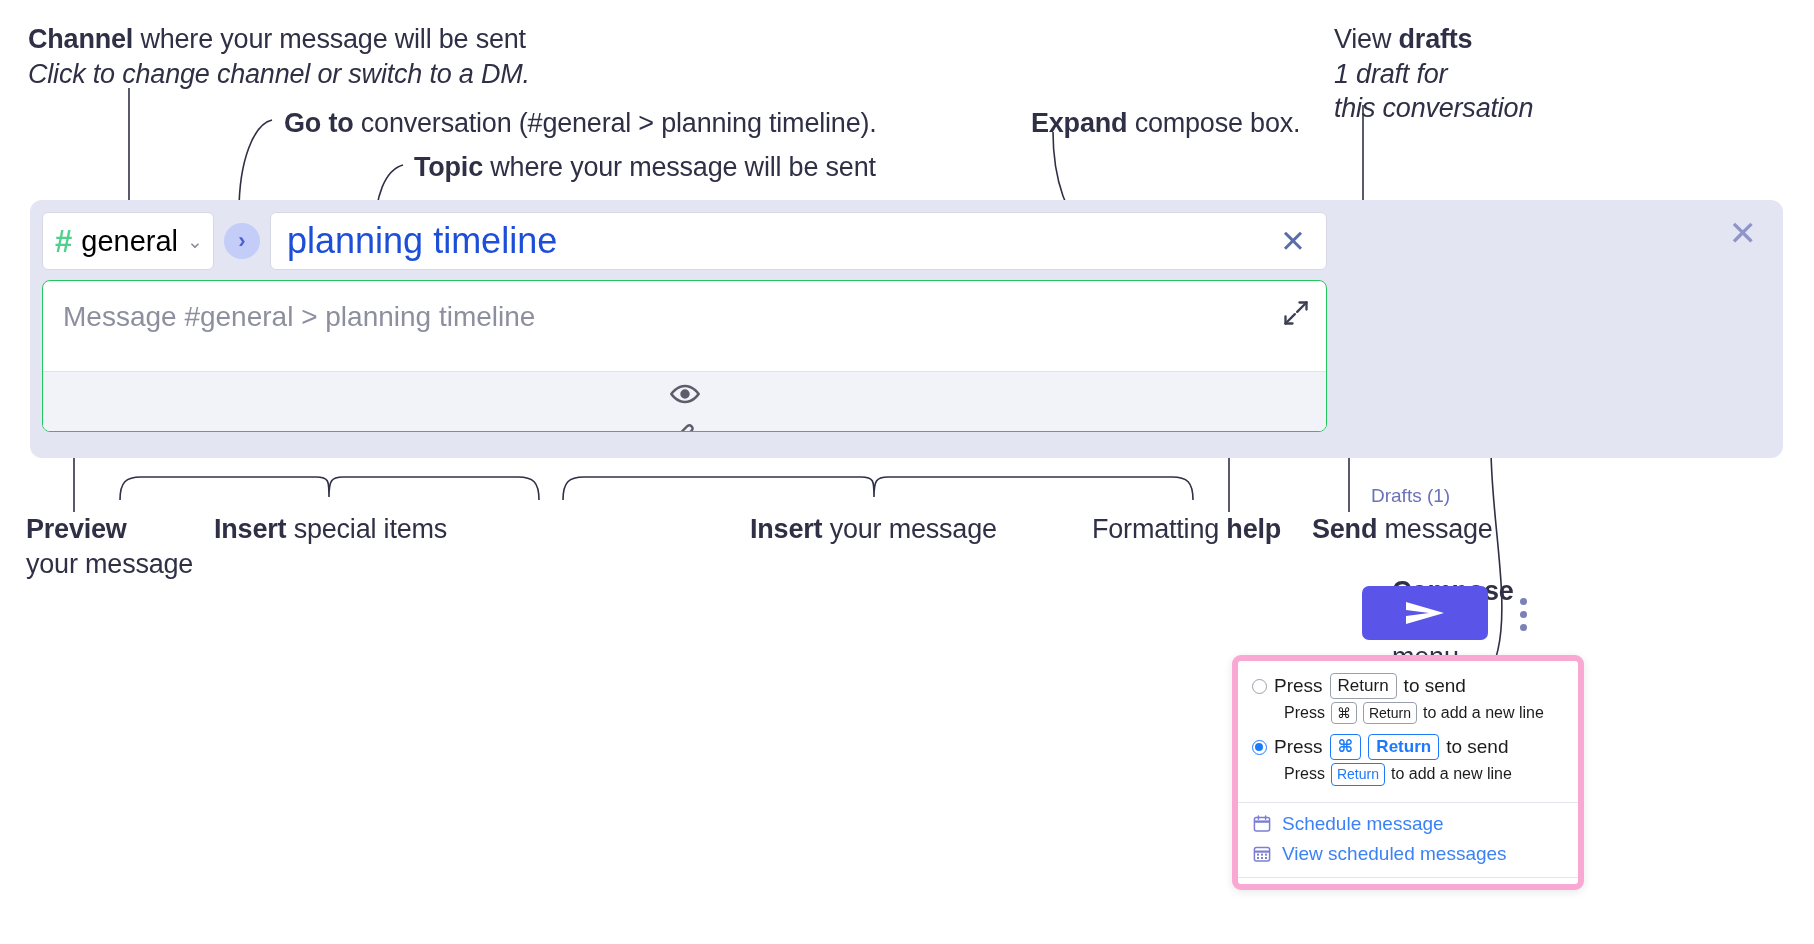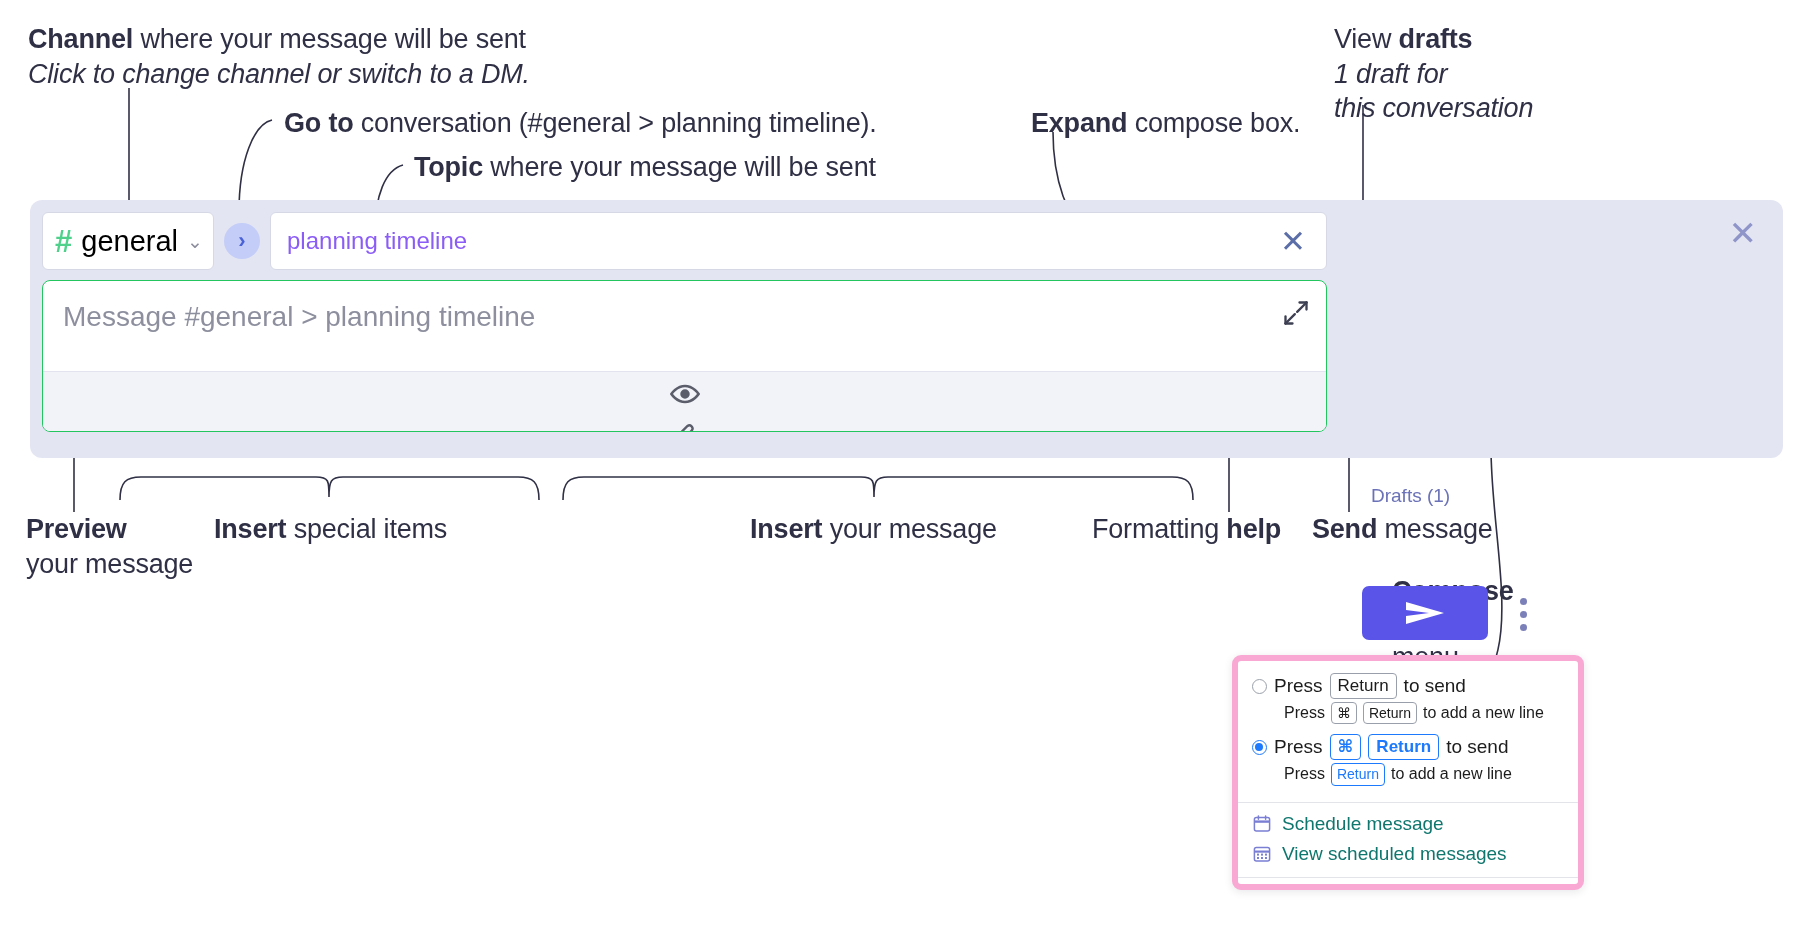--- a/index.html
+++ b/index.html
@@ -32,21 +32,21 @@
   #channel-chip .chev{margin-left:auto;color:#8b8d9c;font-size:19px;}
   #goto-btn{
     width:36px;height:36px;border-radius:50%;background:#c3cdf7;
     display:flex;align-items:center;justify-content:center;
     color:#4a62d8;font-size:22px;font-weight:700;flex:none;
   }
   #topic-field{
     flex:1;height:58px;background:#ffffff;border:1px solid #d6d8e6;border-radius:6px;
     display:flex;align-items:center;padding:0 16px;box-sizing:border-box;
   }
-  #topic-value{font-size:24px;color:#8b5cf6;flex:1;}
+  #topic-value{font-size:36px;color:#1d4ed8;flex:1;}
   #topic-clear{color:#5b6ea8;font-size:31px;line-height:1;padding-right:4px;}
 
   #message-box{
     margin-top:10px;background:#ffffff;border:1px solid #22c55e;border-radius:8px;
     height:152px;position:relative;box-sizing:border-box;overflow:hidden;
   }
   #message-placeholder{
     position:absolute;left:20px;top:20px;font-size:28px;color:#8d8f9e;
   }
   #expand-icon{position:absolute;right:16px;top:18px;width:28px;height:28px;color:#3d3f52;}
@@ -95,21 +95,21 @@
   .radio.on{border-color:#1d7afc;position:relative;}
   .radio.on::after{content:"";position:absolute;left:2.4px;top:2.4px;width:8px;height:8px;border-radius:50%;background:#1d7afc;}
   .key{
     border:1.4px solid #9aa0ab;border-radius:4px;padding:1px 7px;font-size:17px;color:#1d1c1d;
     line-height:1.3;display:inline-block;
   }
   .key.sm{font-size:14px;padding:1px 5px;}
   .key.blue{border-color:#1d7afc;color:#1d7afc;font-weight:700;}
   .key.blue.sm{font-weight:400;}
   .menu-div{height:1px;background:#e3e4ea;margin:8px 0 6px 0;}
-  .menu-item{display:flex;align-items:center;gap:10px;padding:4px 14px;font-size:19px;color:#0f766e;}
+  .menu-item{display:flex;align-items:center;gap:10px;padding:4px 14px;font-size:19px;color:#3b82f6;}
   .menu-item svg{flex:none;}
 
   
   #connectors{position:absolute;left:0;top:0;width:1814px;height:944px;pointer-events:none;}
 </style>
 </head>
 <body>
 
 <svg id="connectors">
   <g fill="none" stroke="#2f3045" stroke-width="1.6">

